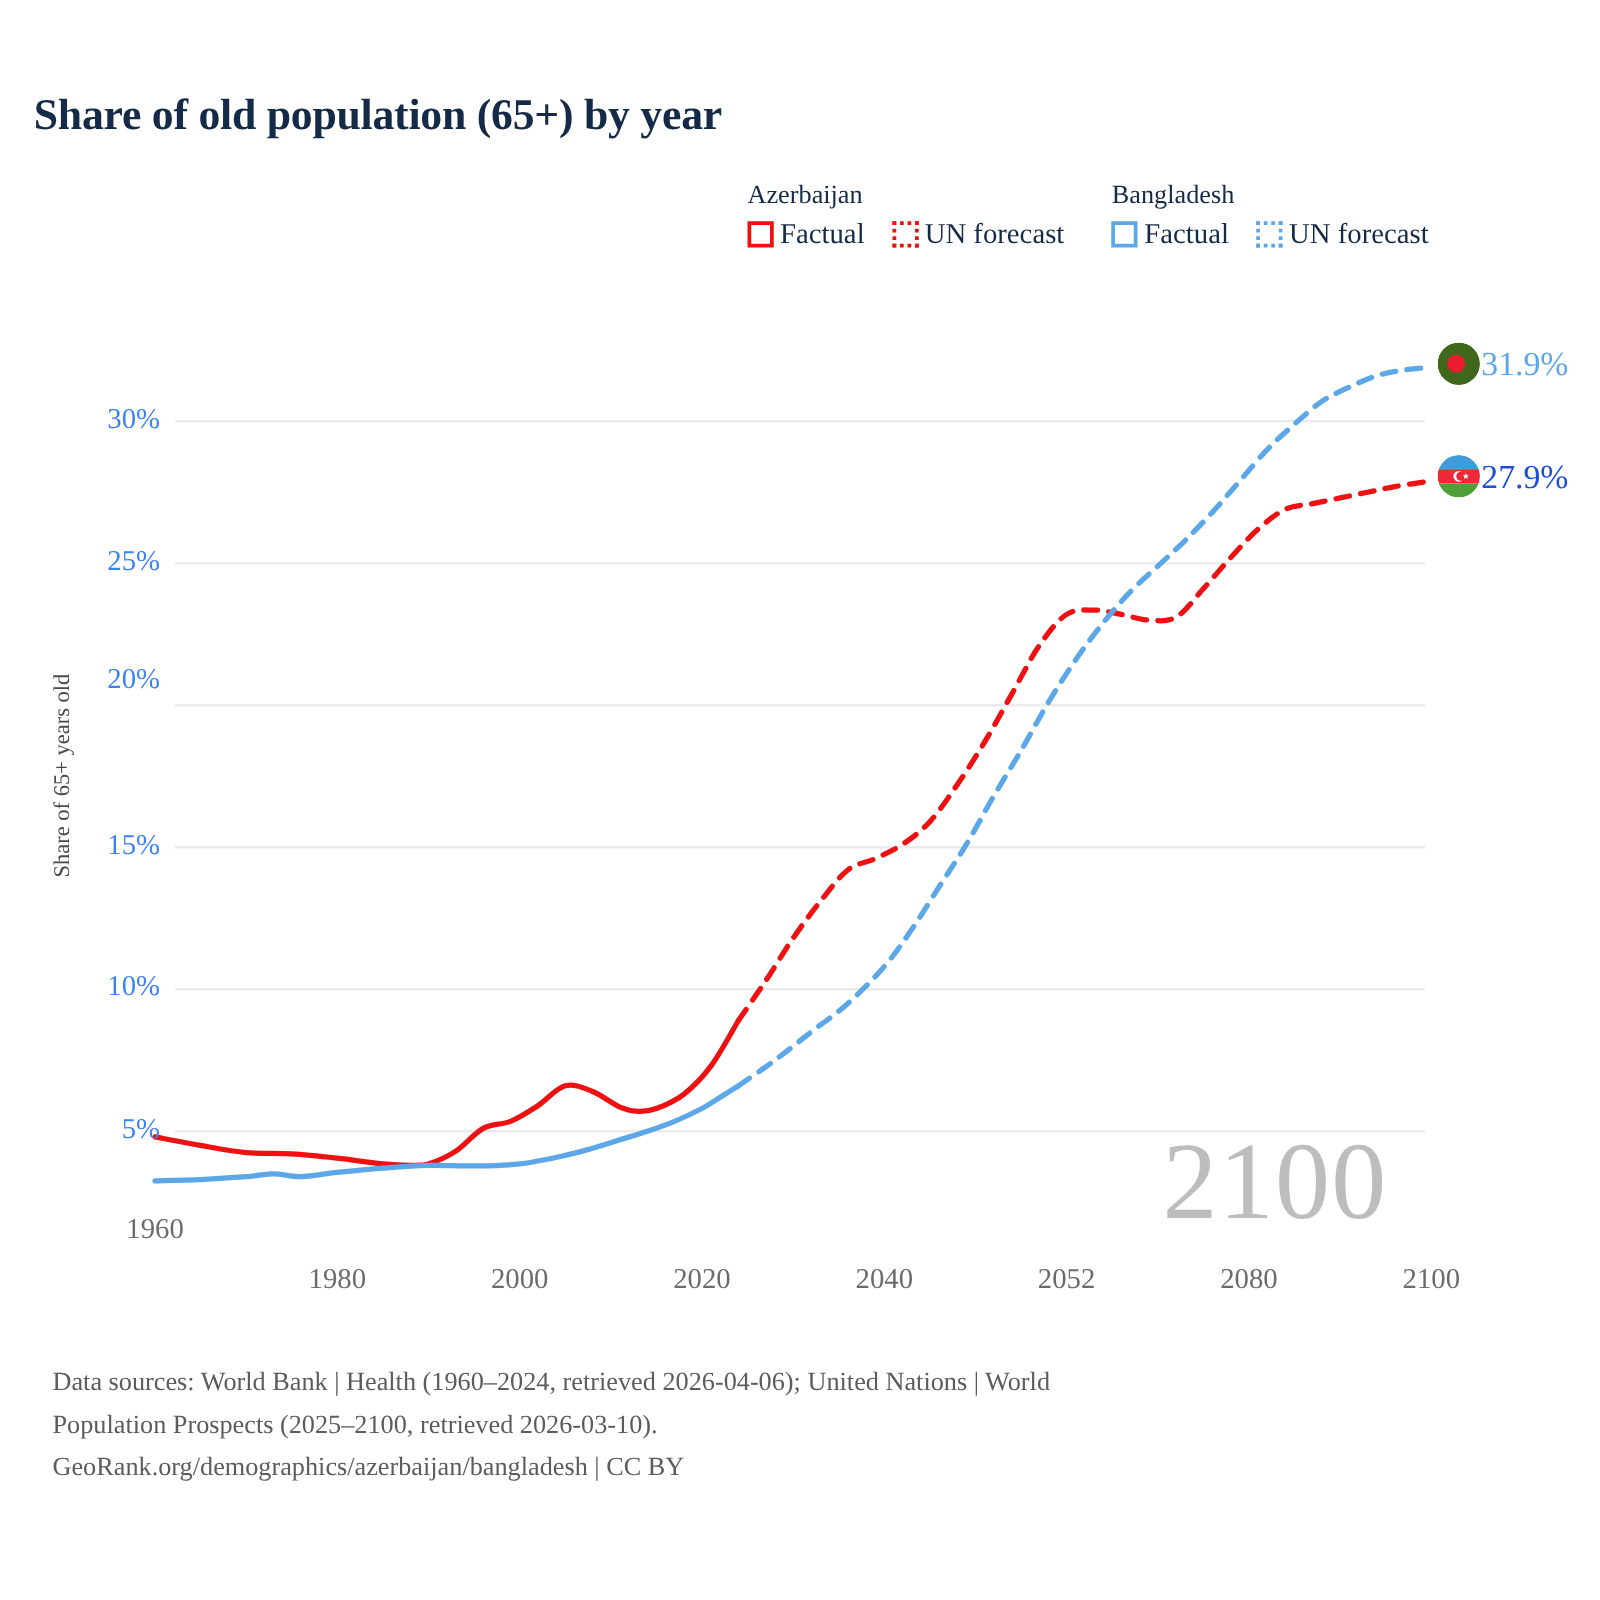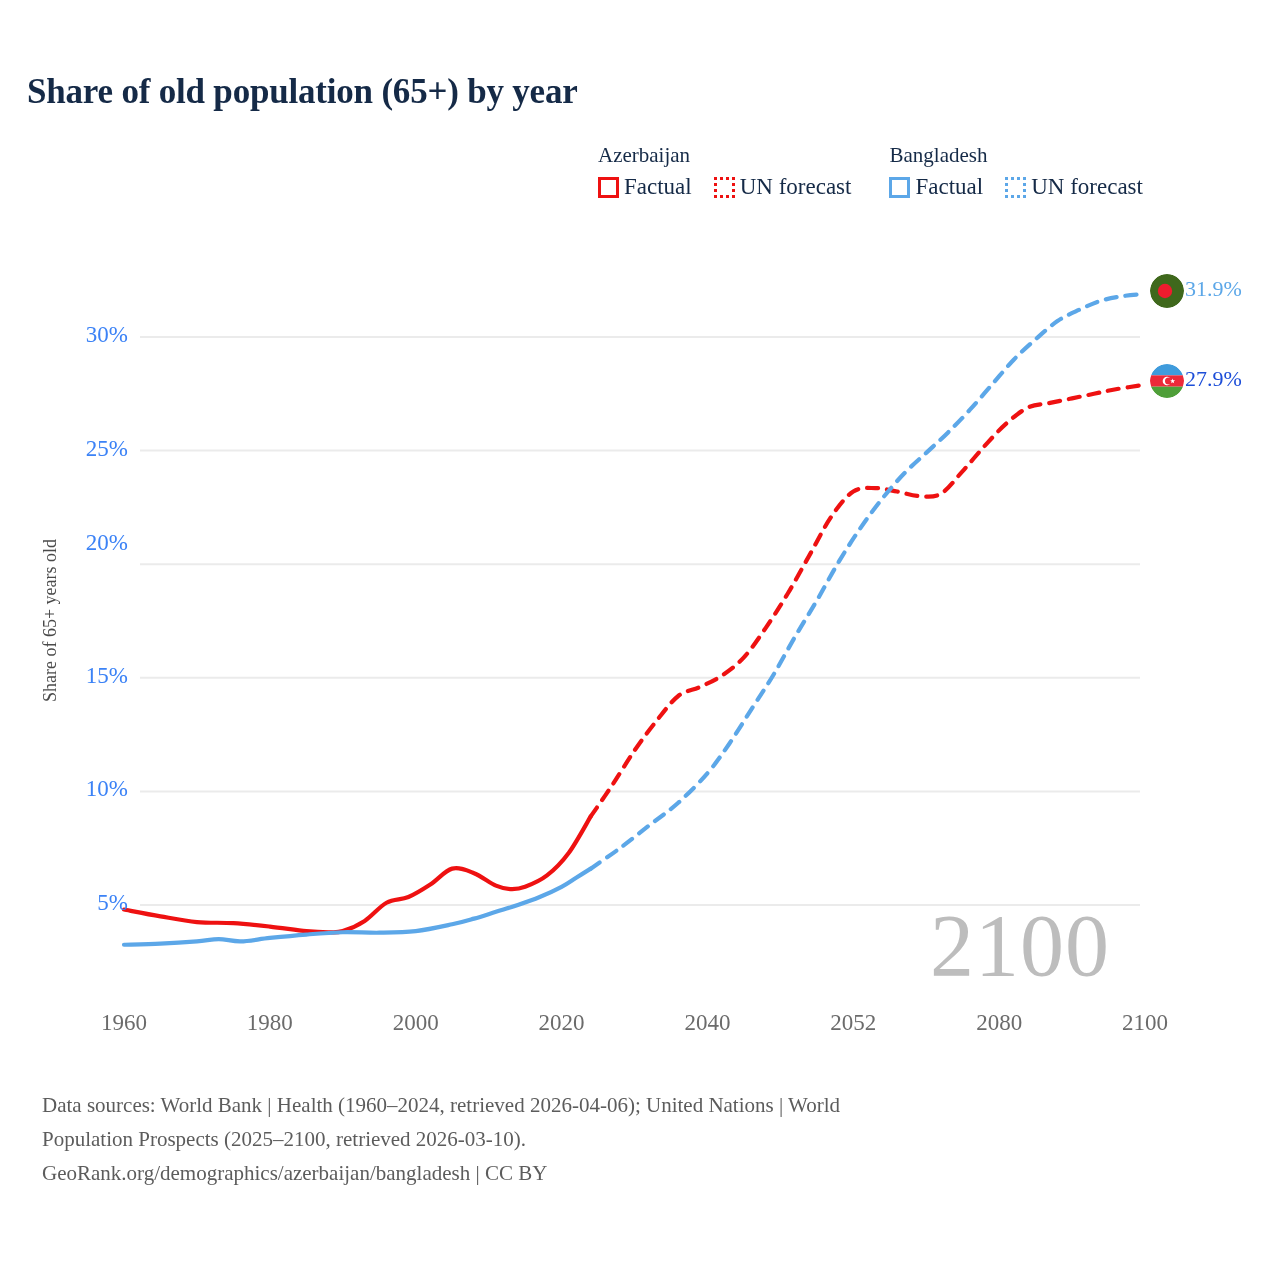--- a/index.html
+++ b/index.html
@@ -97,21 +97,21 @@
     left: 930px; top: 895px;
     font-size: 88px;
     color: #bdbdbd;
     font-weight: normal;
     letter-spacing: 1px;
     white-space: nowrap;
   }
   
   .end-label {
     position: absolute;
-    font-size: 22px;
+    font-size: 27px;
     white-space: nowrap;
   }
   #end-label-bangladesh { left: 1185px; top: 276px; color: #5ca7e8; }
   #end-label-azerbaijan { left: 1185px; top: 366px; color: #1d4ed8; }
   .flag-marker {
     position: absolute;
     width: 34px; height: 34px;
     border-radius: 50%;
     overflow: hidden;
   }
@@ -187,21 +187,21 @@
 
     <div id="y-tick-labels">
         <div class="y-tick-label" style="left: 58px; top: 890px;">5%</div>
         <div class="y-tick-label" style="left: 58px; top: 776.4px;">10%</div>
         <div class="y-tick-label" style="left: 58px; top: 662.8px;">15%</div>
         <div class="y-tick-label" style="left: 58px; top: 530px;">20%</div>
         <div class="y-tick-label" style="left: 58px; top: 435.6px;">25%</div>
         <div class="y-tick-label" style="left: 58px; top: 322px;">30%</div>
       </div>
     <div id="x-tick-labels">
-        <div class="x-tick-label" style="left: 79px; top: 1010px;">1960</div>
+        <div class="x-tick-label" style="left: 79px; top: 970px;">1960</div>
         <div class="x-tick-label" style="left: 224.857px; top: 1010px;">1980</div>
         <div class="x-tick-label" style="left: 370.714px; top: 1010px;">2000</div>
         <div class="x-tick-label" style="left: 516.571px; top: 1010px;">2020</div>
         <div class="x-tick-label" style="left: 662.429px; top: 1010px;">2040</div>
         <div class="x-tick-label" style="left: 808.286px; top: 1010px;">2052</div>
         <div class="x-tick-label" style="left: 954.143px; top: 1010px;">2080</div>
         <div class="x-tick-label" style="left: 1100px; top: 1010px;">2100</div>
       </div>
 
     <div id="y-axis-title">Share of 65+ years old</div>

